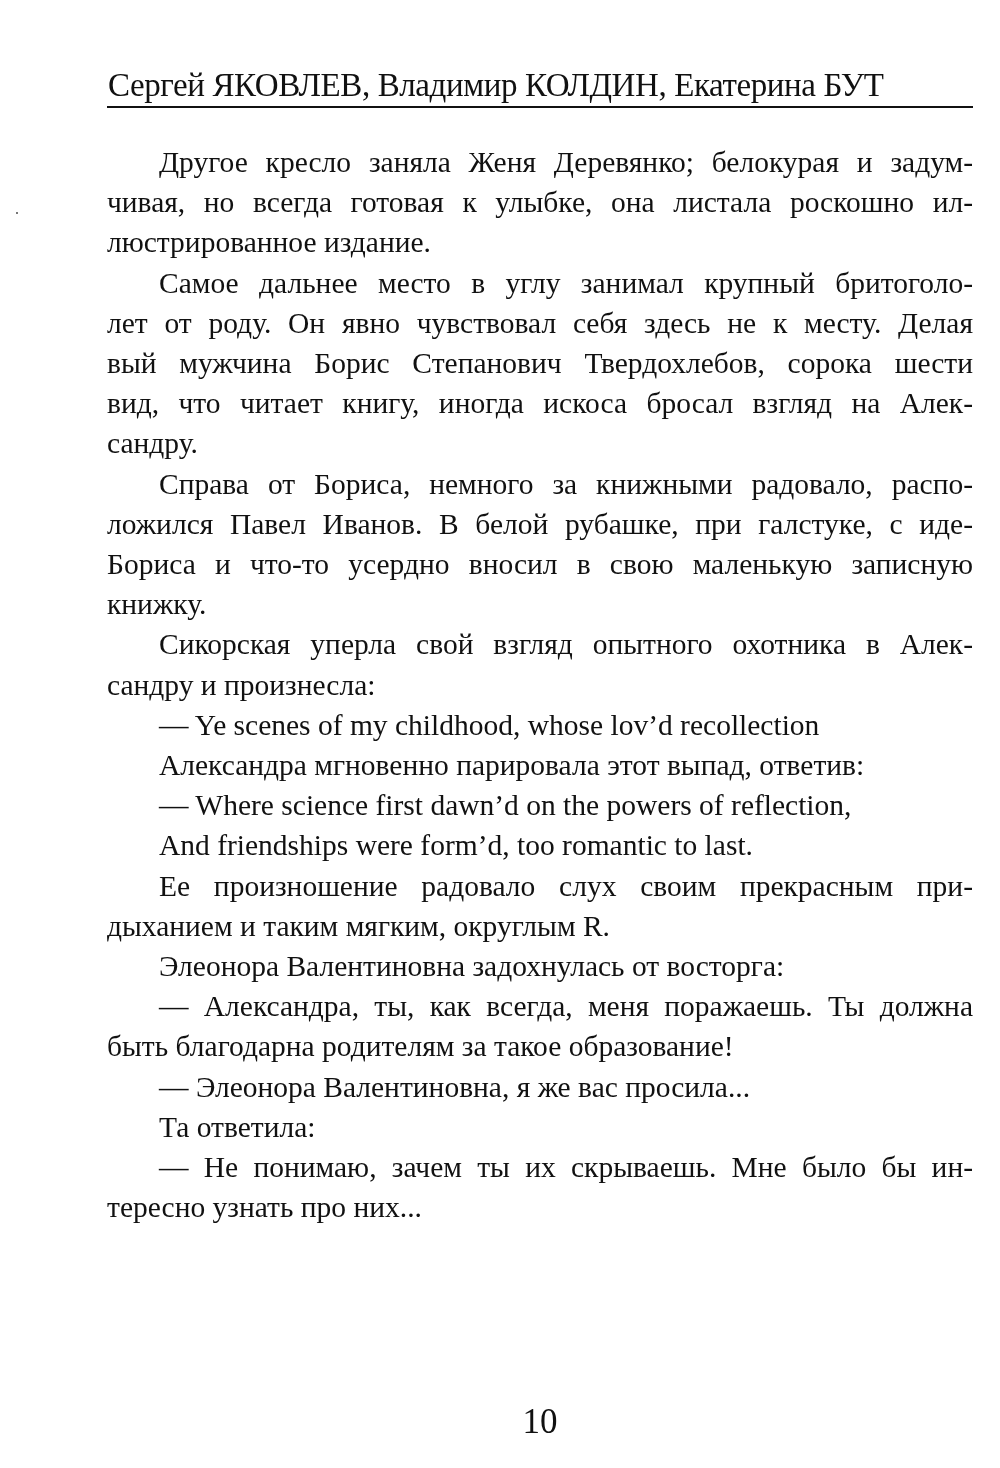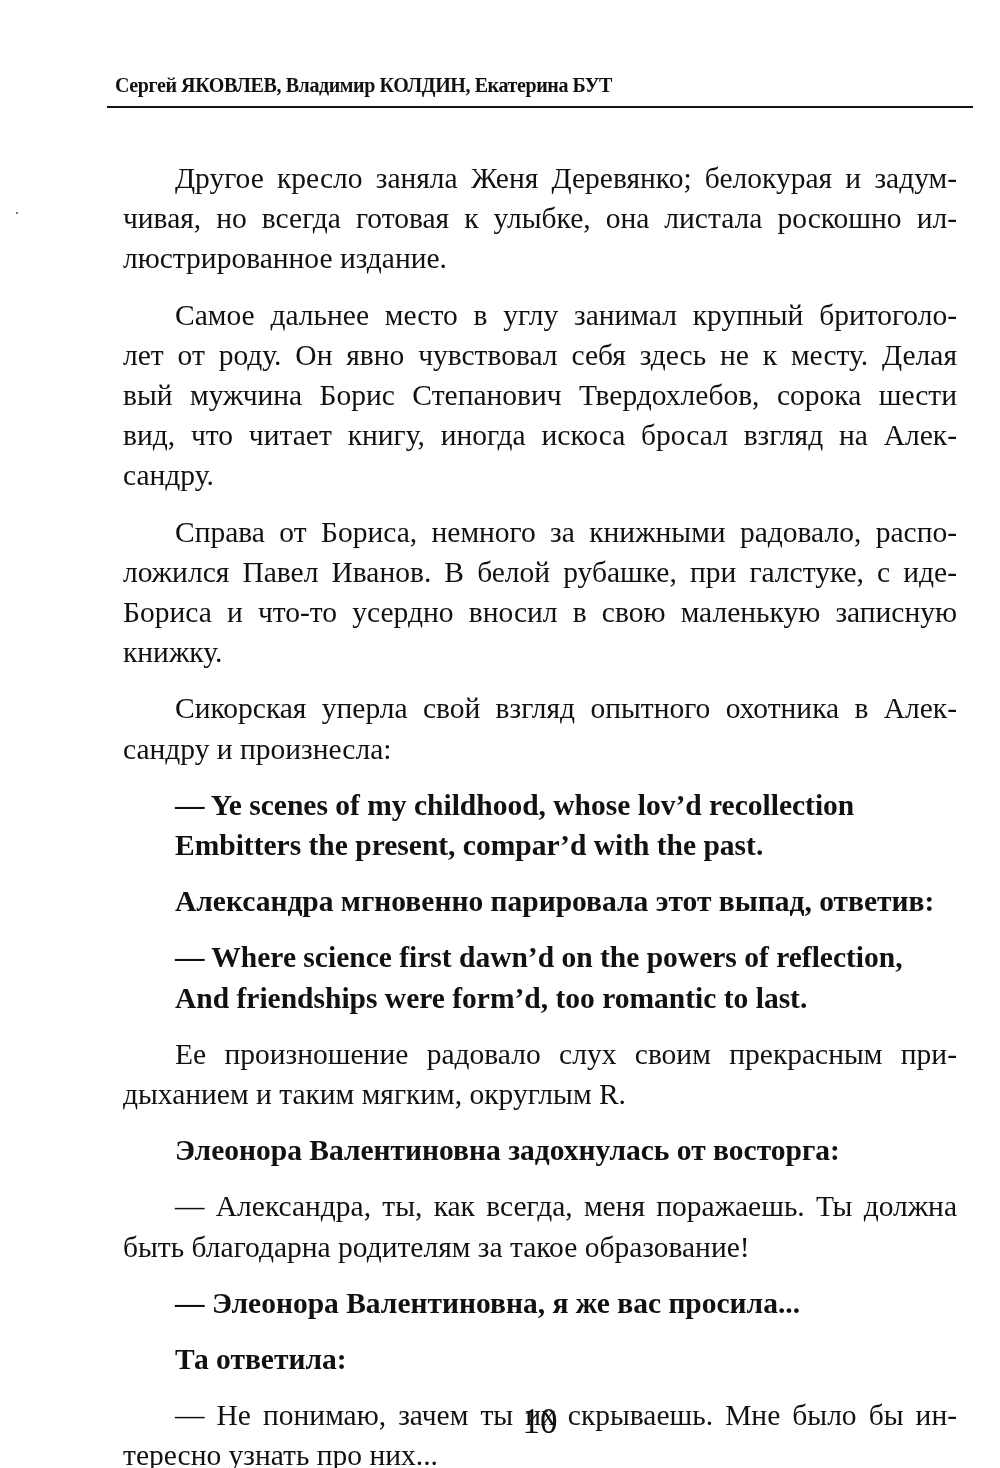--- a/index.html
+++ b/index.html
@@ -17,69 +17,67 @@
     }
     .page {
       position: absolute;
       left: 107px;
       top: 0;
       width: 866px;
     }
     .running-head {
       position: absolute;
       top: 67px;
-      left: 8px;
+      left: 1px;
       width: 866px;
-      font-size: 20px;
+      font-size: 33px;
       line-height: 36px;
       letter-spacing: -0.4px;
       white-space: nowrap;
-      font-weight: bold;
     }
     .head-rule {
       position: absolute;
       top: 106px;
       left: 0;
       width: 866px;
       height: 0;
       border-top: 2px solid #111111;
     }
     .body-text {
       position: absolute;
       top: 142px;
       left: 0;
       width: 866px;
       font-size: 29.5px;
       line-height: 40.2px;
       text-align: justify;
       hyphens: manual;
     }
     .para {
-      margin: 16px;
+      margin: 0;
       text-indent: 52px;
     }
     .line {
       display: block;
       white-space: nowrap;
       text-align: justify;
       text-align-last: justify;
     }
     .line.last {
       text-align-last: left;
     }
     .para .line:first-child {
       padding-left: 52px;
     }
     .para {
       text-indent: 0;
     }
     .verse .line {
       padding-left: 52px;
       text-align-last: left;
-      font-weight: bold;
     }
     .page-number {
       position: absolute;
       top: 1404px;
       left: 0;
       width: 866px;
       text-align: center;
       font-size: 35px;
       line-height: 36px;
     }
@@ -124,21 +122,20 @@
       <span class="line last">книжку.</span>
     </p>
 
     <p class="para">
       <span class="line">Сикорская уперла свой взгляд опытного охотника в Алек-</span>
       <span class="line last">сандру и произнесла:</span>
     </p>
 
     <p class="para verse">
       <span class="line last">— Ye scenes of my childhood, whose lov’d recollection</span>
-      <span class="line last">Embitters the present, compar’d with the past.</span>
     </p>
 
     <p class="para verse">
       <span class="line last">Александра мгновенно парировала этот выпад, ответив:</span>
     </p>
 
     <p class="para verse">
       <span class="line last">— Where science first dawn’d on the powers of reflection,</span>
       <span class="line last">And friendships were form’d, too romantic to last.</span>
     </p>

